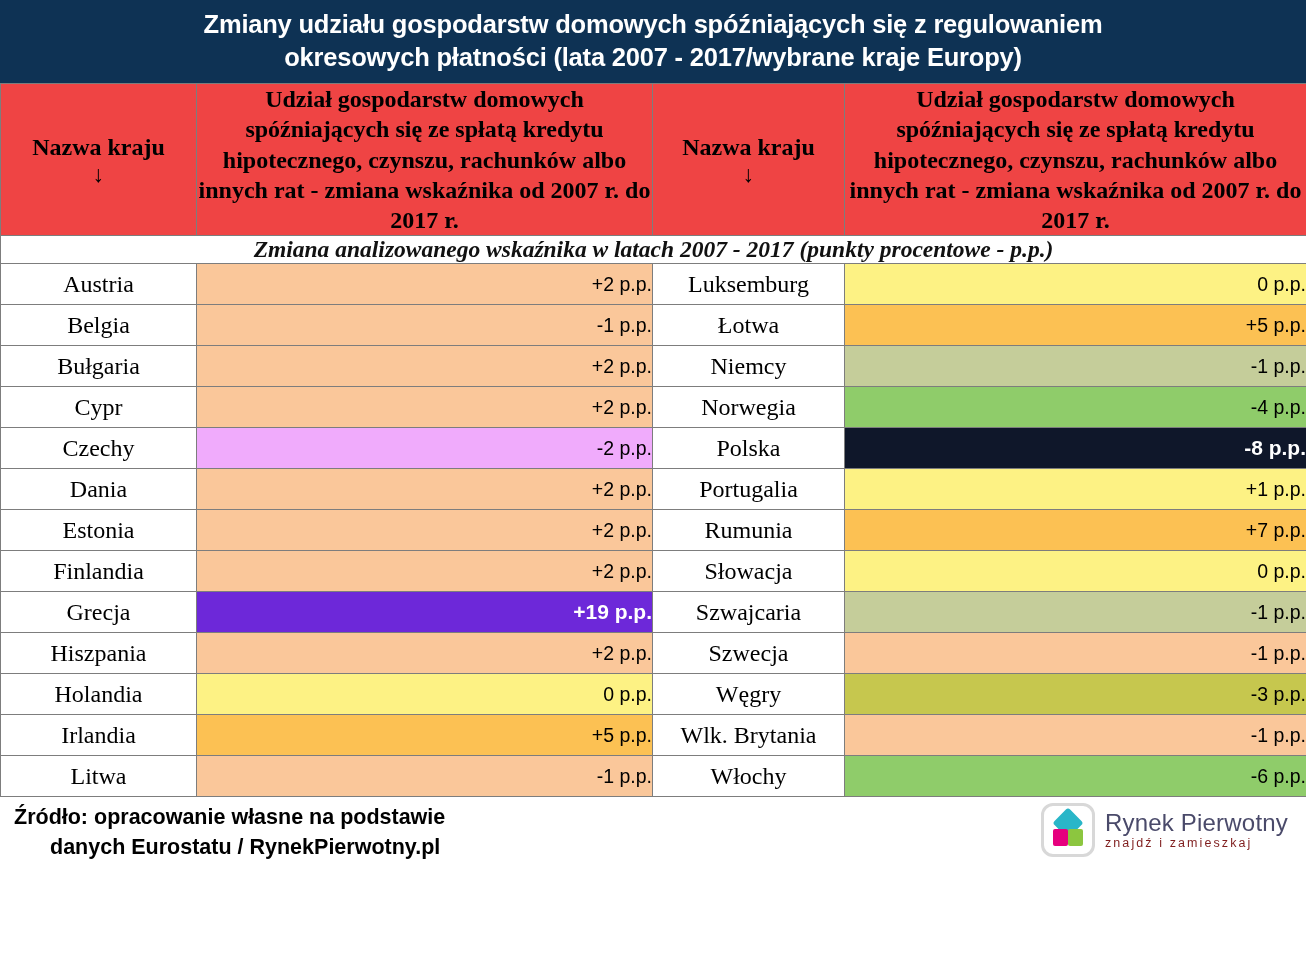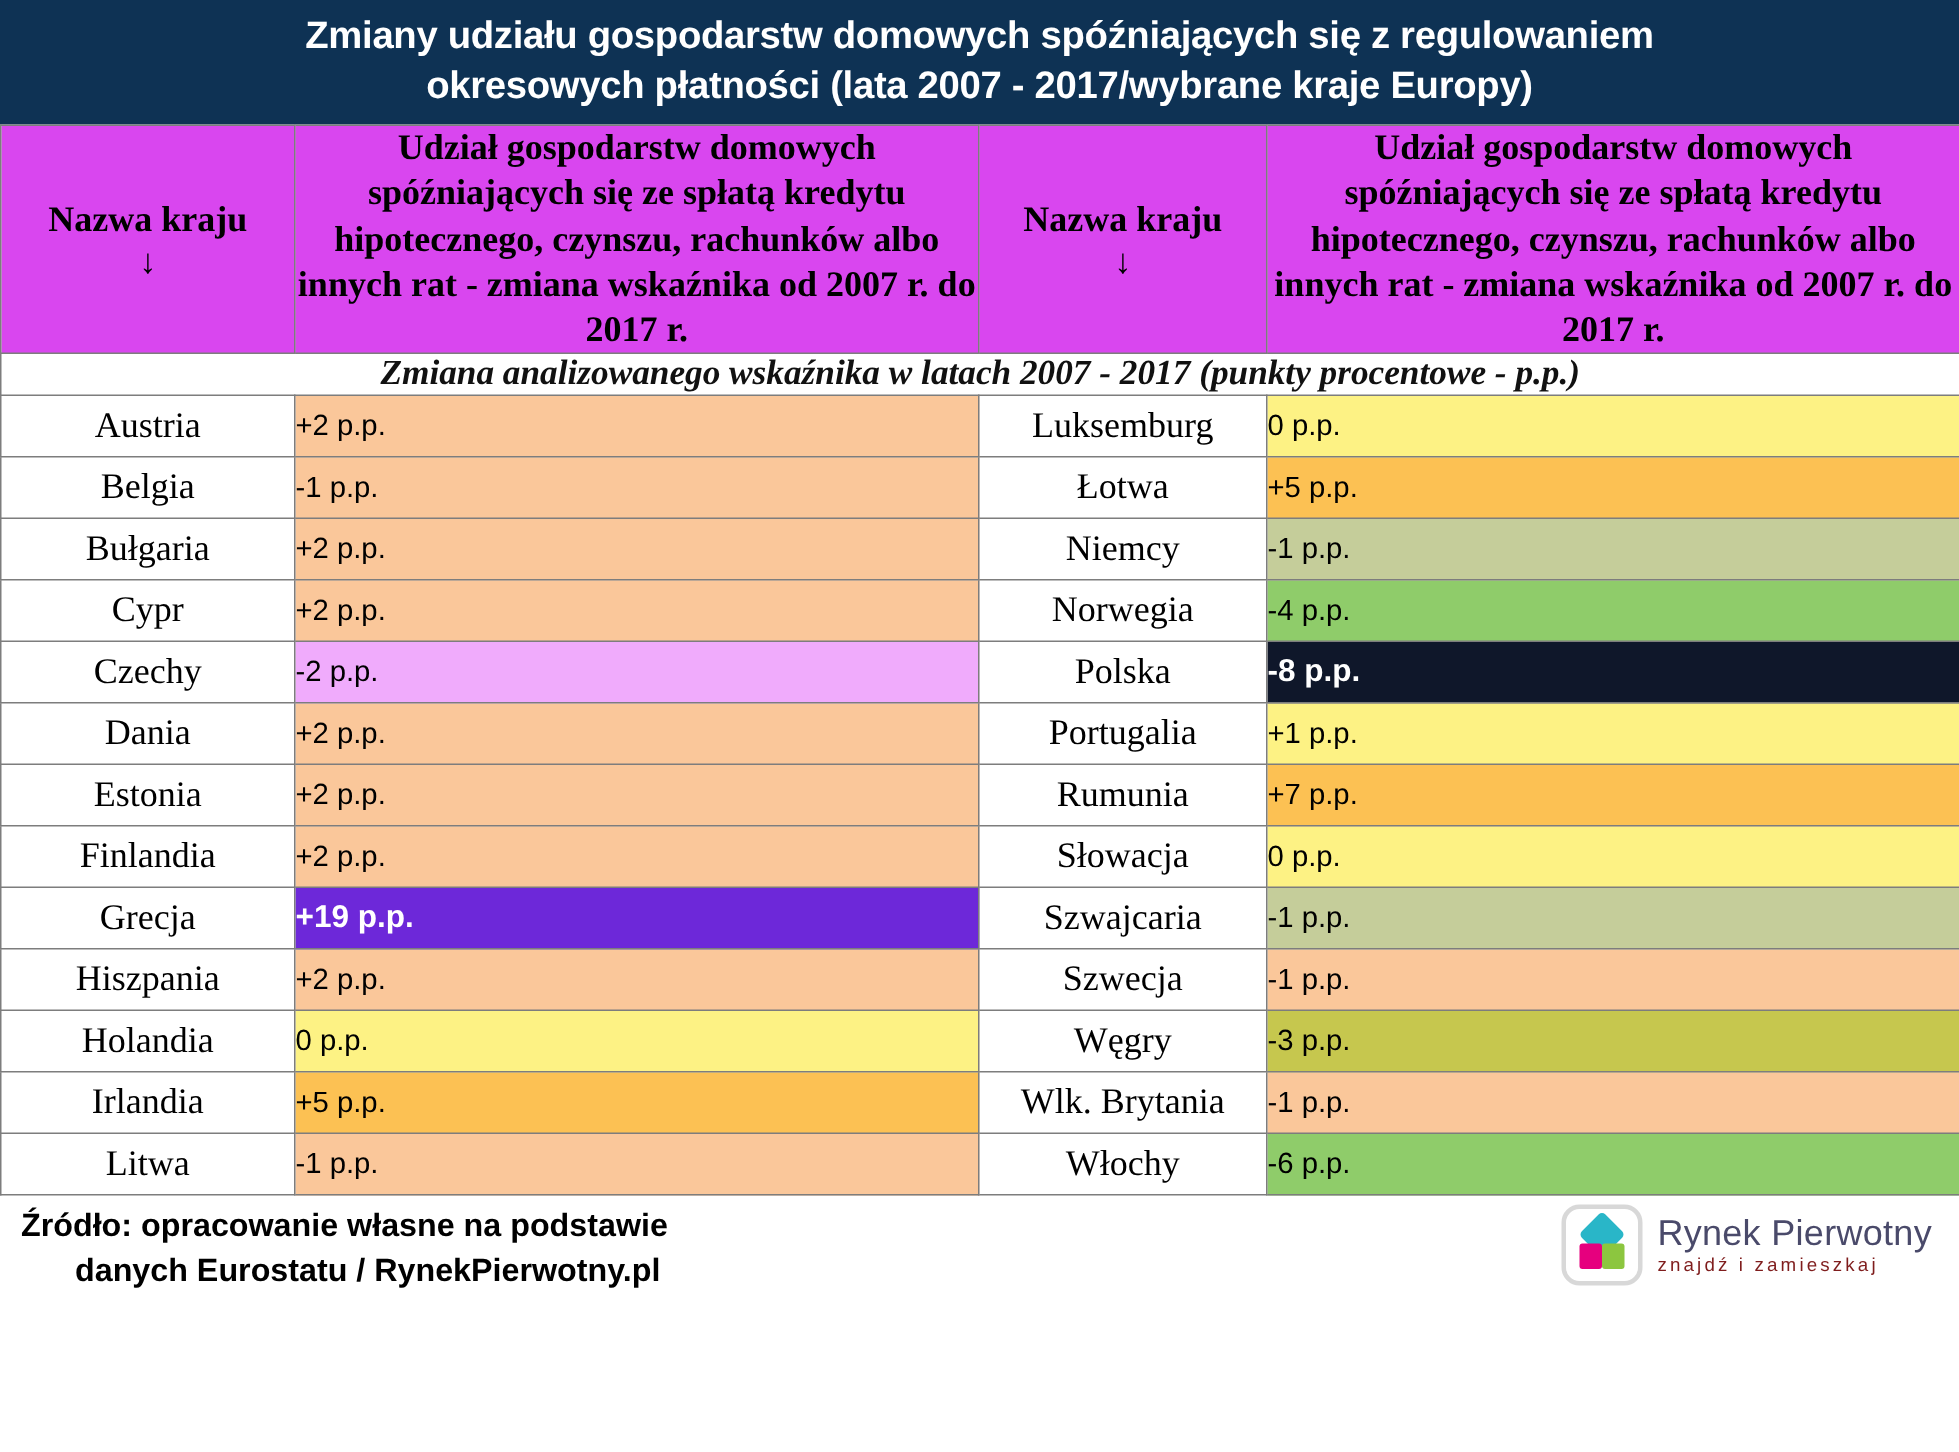--- a/index.html
+++ b/index.html
@@ -47,21 +47,21 @@
   col.c-val2  { width: 462px; }
 
   .hdr {
     font-family: "Liberation Serif", serif;
     font-size: 24px;
     text-align: center;
     vertical-align: middle;
     line-height: 1.26;
     padding: 6px 8px 8px 8px;
     color: #000;
-    background: #d946ef;
+    background: #ef4444;
   }
   .hdr .arrow { display:block; font-size: 23px; line-height: 1.1; }
 
   .subhdr {
     font-family: "Liberation Serif", serif;
     font-style: italic;
     font-weight: bold;
     font-size: 23.5px;
     text-align: center;
     padding: 5px 0 6px 0;
@@ -74,21 +74,21 @@
     font-size: 24px;
     text-align: center;
     vertical-align: middle;
     height: 41px;
     background: #ffffff;
     color: #000;
   }
   td.value {
     font-family: "Liberation Sans", sans-serif;
     font-size: 19.5px;
-    text-align: left;
+    text-align: right;
     vertical-align: middle;
     height: 41px;
     color: #000;
   }
   td.value.hl {
     font-weight: bold;
     font-size: 21px;
     color: #ffffff;
   }
 

